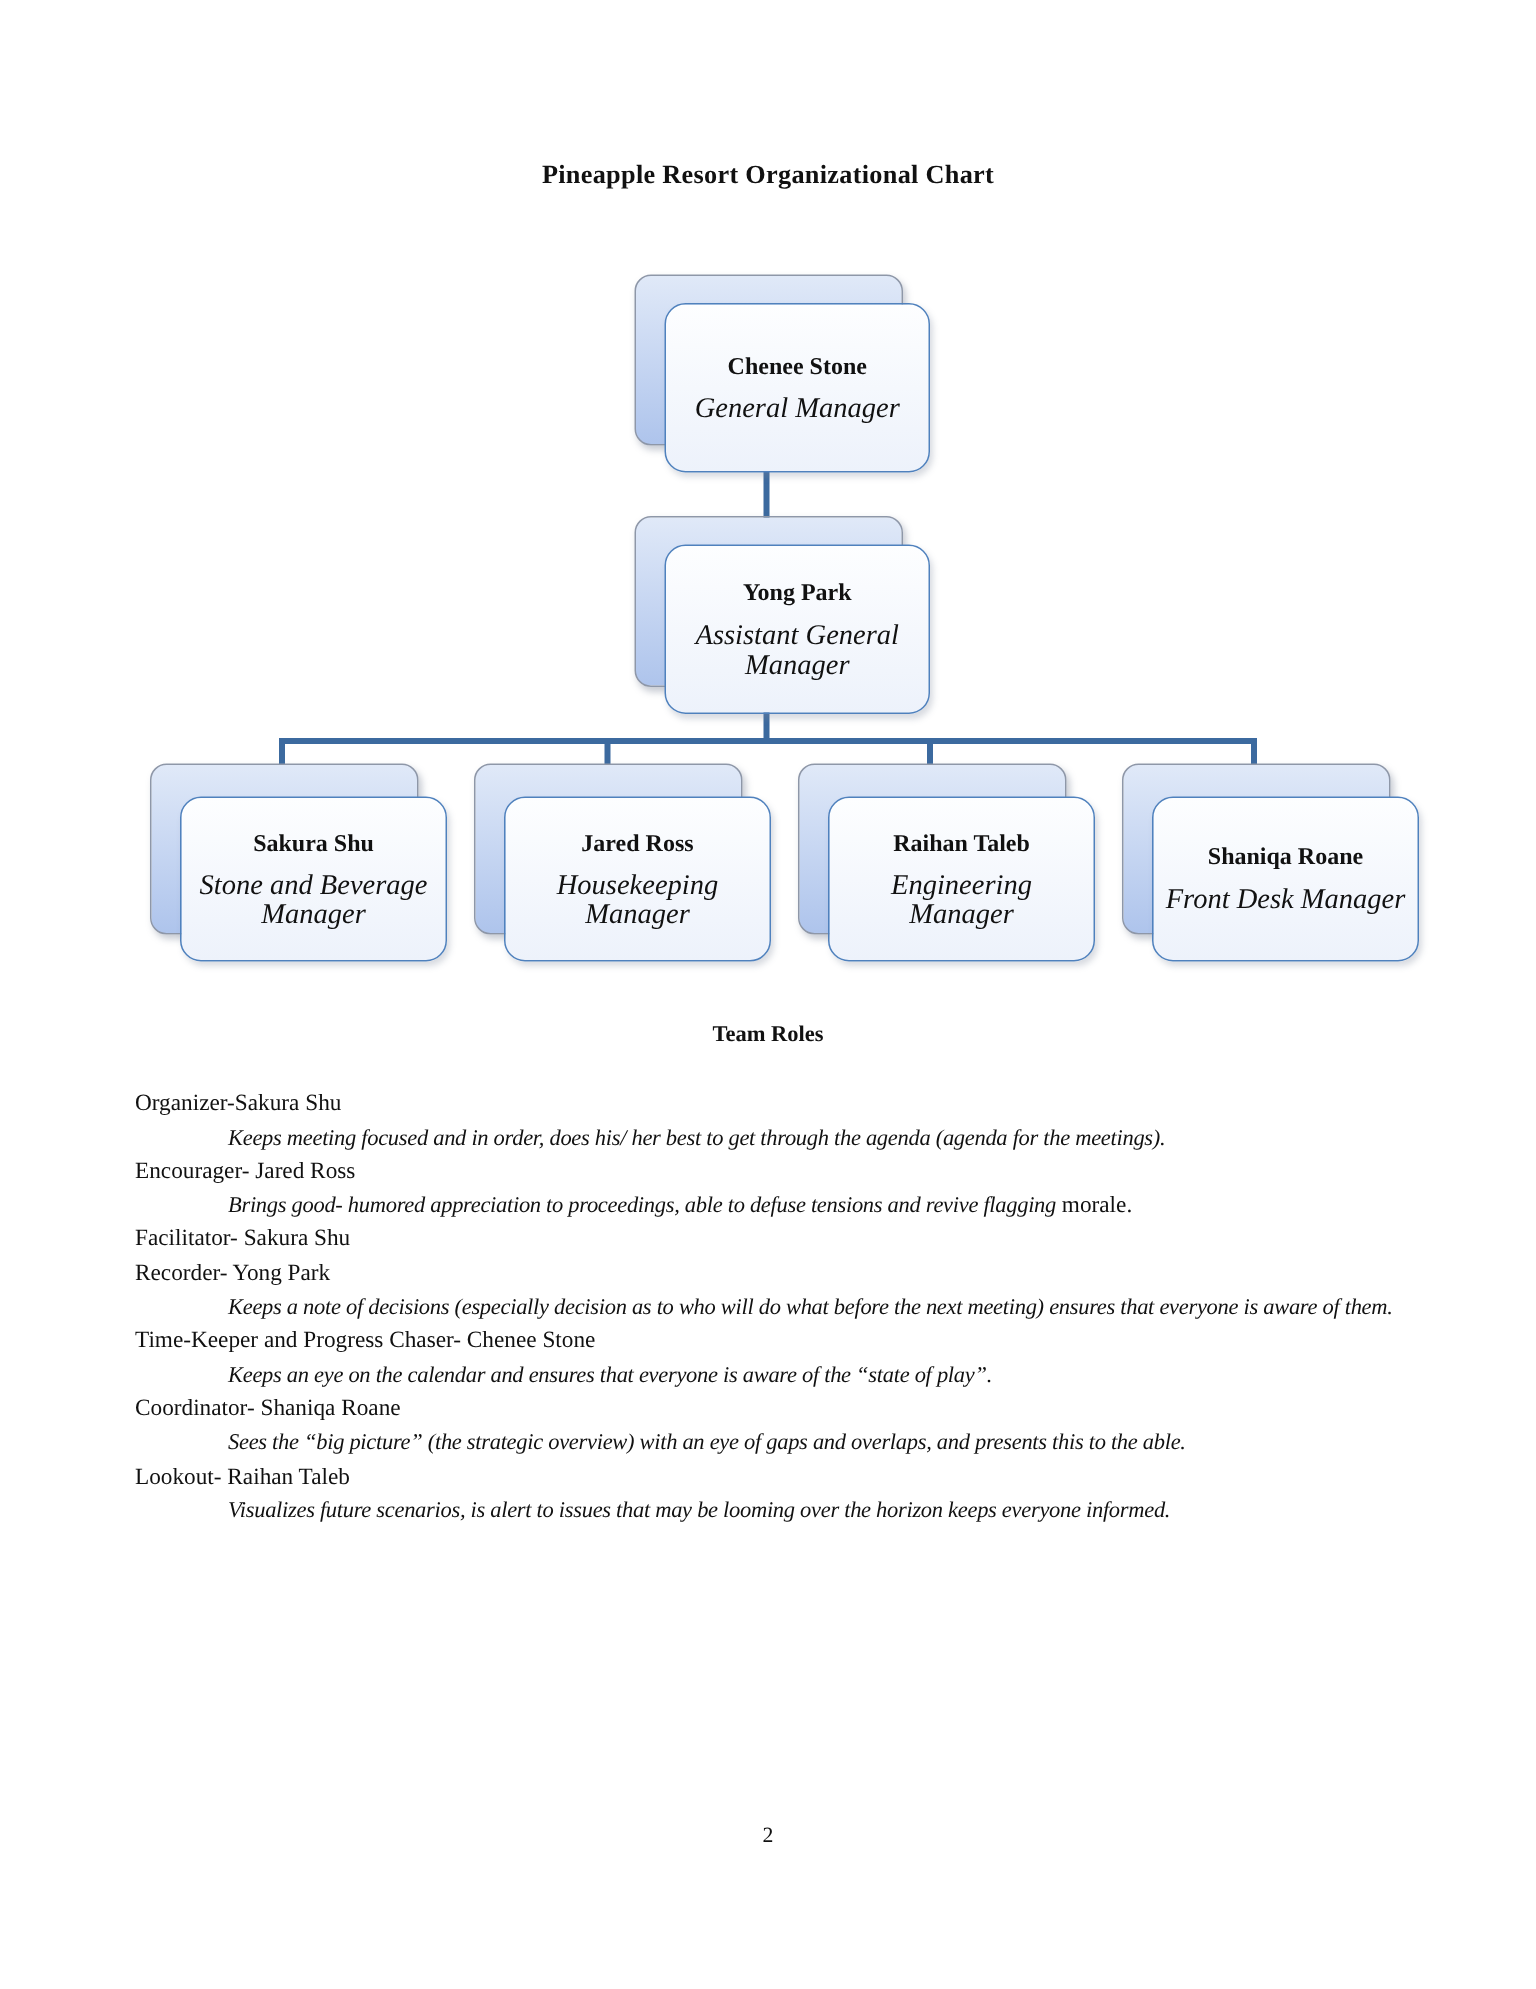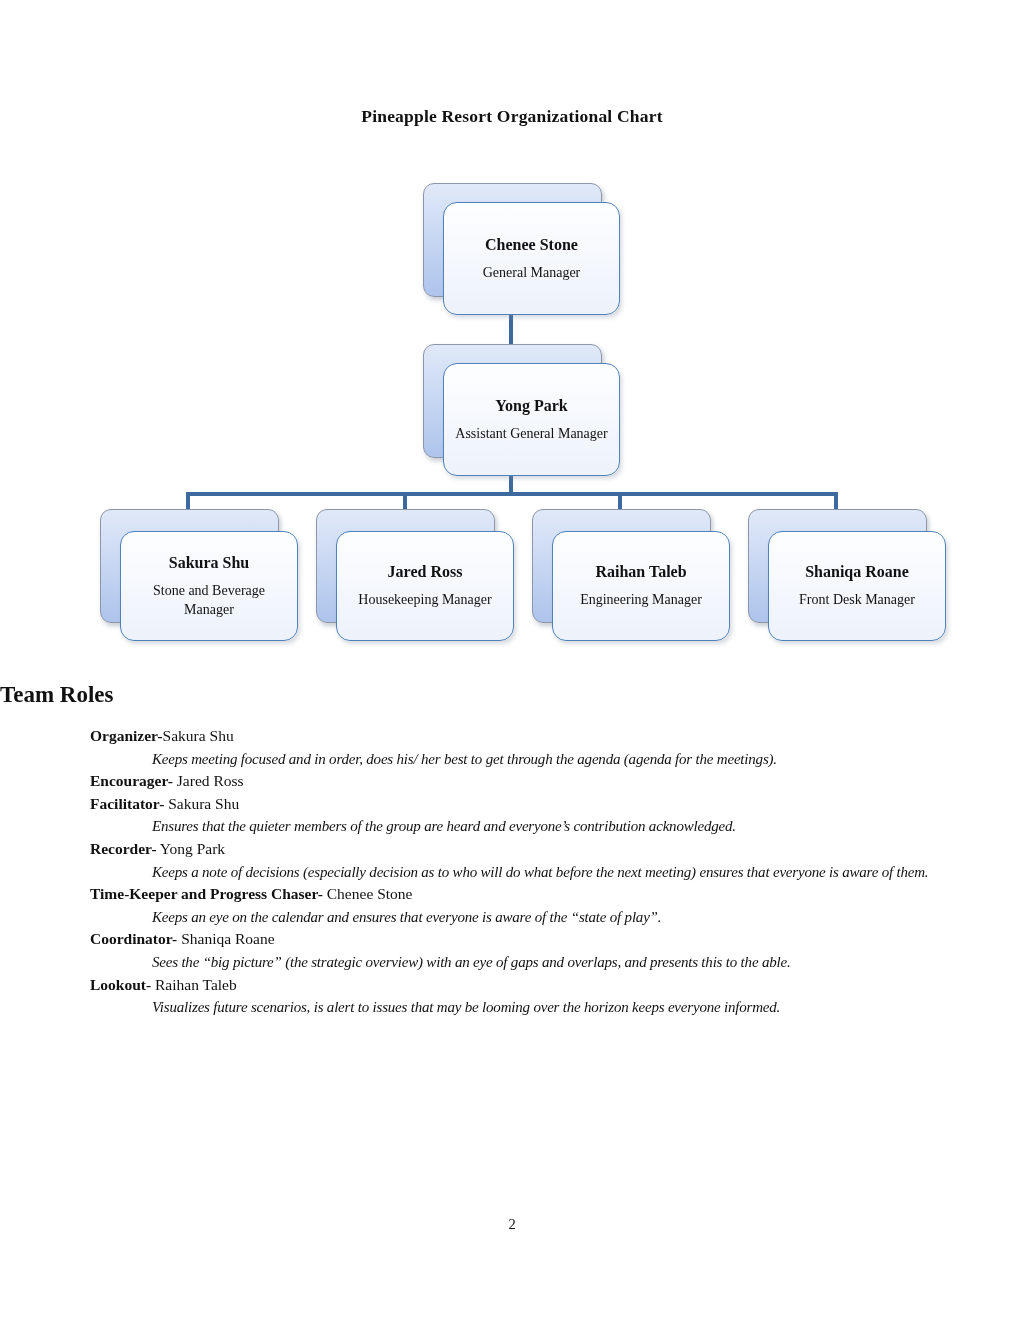--- a/index.html
+++ b/index.html
@@ -18,22 +18,22 @@
     position: absolute;
     top: 106px; left: 0; width: 100%;
     text-align: center;
     font-size: 17.5px;
     font-weight: bold;
     letter-spacing: 0.2px;
   }
   .section-heading {
     position: absolute;
     top: 682px; left: 0; width: 100%;
-    text-align: left;
-    font-size: 23px;
+    text-align: center;
+    font-size: 15px;
     font-weight: bold;
   }
 
   
   .org-chart { position: absolute; left: 0; top: 0; width: 1024px; height: 680px; }
 
   .connector { position: absolute; background: var(--connector, #3c6a9f); z-index: 1; }
   .connector.v { width: 4px; }
   .connector.h { height: 4px; }
 
@@ -54,32 +54,32 @@
     border: 1.6px solid var(--accent-border, #4f81bd);
     box-shadow: 2px 3px 4px rgba(125, 135, 155, 0.30);
     box-sizing: border-box;
     display: flex; flex-direction: column;
     justify-content: center; align-items: center;
     text-align: center;
     padding: 4px 8px;
   }
   .node.l3 .front { top: 22px; height: 110px; width: 178px; }
   .node .name { font-weight: bold; font-size: 16px; line-height: 20px; margin-bottom: 8px; }
-  .node .role { font-size: 14px; line-height: 19.5px; }
+  .node .role { font-size: 19px; line-height: 19.5px; font-style: italic; }
 
   
   .roles {
     position: absolute;
     left: 90px; top: 725px;
     width: 848px;
     font-size: 15.5px;
   }
   .roles p { margin: 0; }
   .role-line { line-height: 22.6px; }
-  .role-label { font-weight: bold; margin-top: 16px; }
+  .role-label { font-weight: normal; margin-top: 16px; }
   .role-desc {
     line-height: 22.6px;
     text-indent: 62px;
     font-style: italic;
     font-size: 15px;
     letter-spacing: -0.2px;
   }
   .desc-plain { font-style: normal; letter-spacing: 0; font-size: 15.5px; }
 
   .page-number {
@@ -159,25 +159,25 @@
 
   <div class="roles">
 
     <div class="entry">
       <p class="role-line"><span class="role-label">Organizer-</span><span class="role-person">Sakura Shu</span></p>
       <p class="role-desc"><span>Keeps meeting focused and in order, does his/ her best to get through the agenda (agenda for the meetings).</span></p>
     </div>
 
     <div class="entry">
       <p class="role-line"><span class="role-label">Encourager-</span><span class="role-person"> Jared Ross</span></p>
+      <p class="role-desc"><span>Brings good- humored appreciation to proceedings, able to defuse tensions and revive flagging</span><span class="desc-plain"> morale.</span></p>
     </div>
 
     <div class="entry">
       <p class="role-line"><span class="role-label">Facilitator-</span><span class="role-person"> Sakura Shu</span></p>
-      <p class="role-desc"><span>Ensures that the quieter members of the group are heard and everyone’s contribution acknowledged.</span></p>
     </div>
 
     <div class="entry">
       <p class="role-line"><span class="role-label">Recorder-</span><span class="role-person"> Yong Park</span></p>
       <p class="role-desc"><span>Keeps a note of decisions (especially decision as to who will do what before the next meeting) ensures that everyone is aware of them.</span></p>
     </div>
 
     <div class="entry">
       <p class="role-line"><span class="role-label">Time-Keeper and Progress Chaser-</span><span class="role-person"> Chenee Stone</span></p>
       <p class="role-desc"><span>Keeps an eye on the calendar and ensures that everyone is aware of the “state of play”.</span></p>

